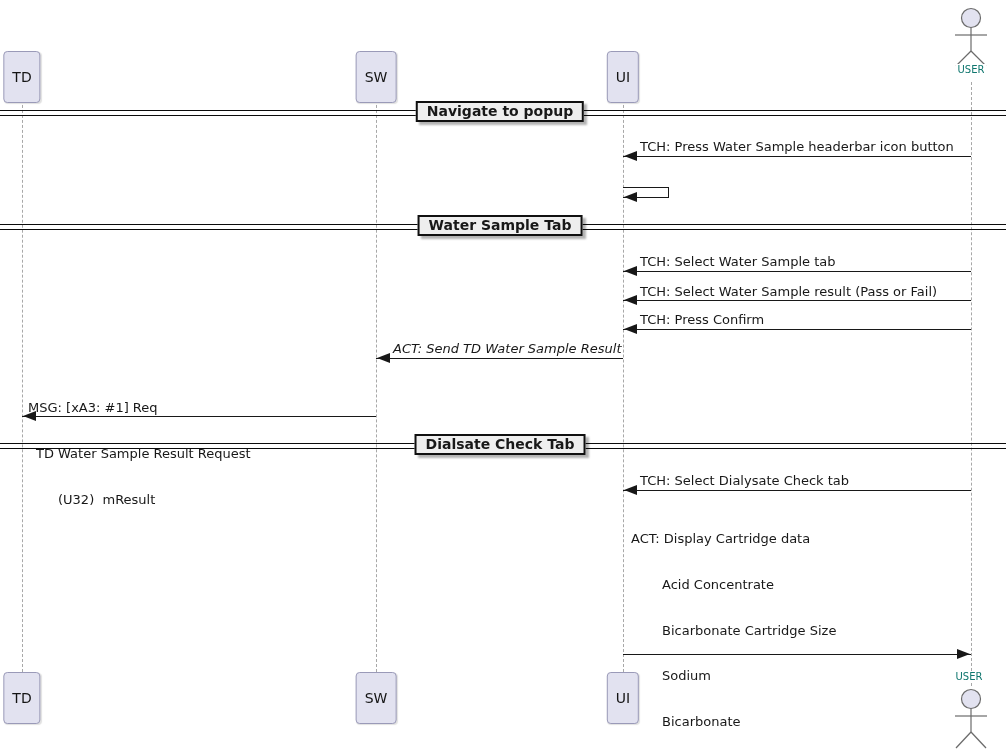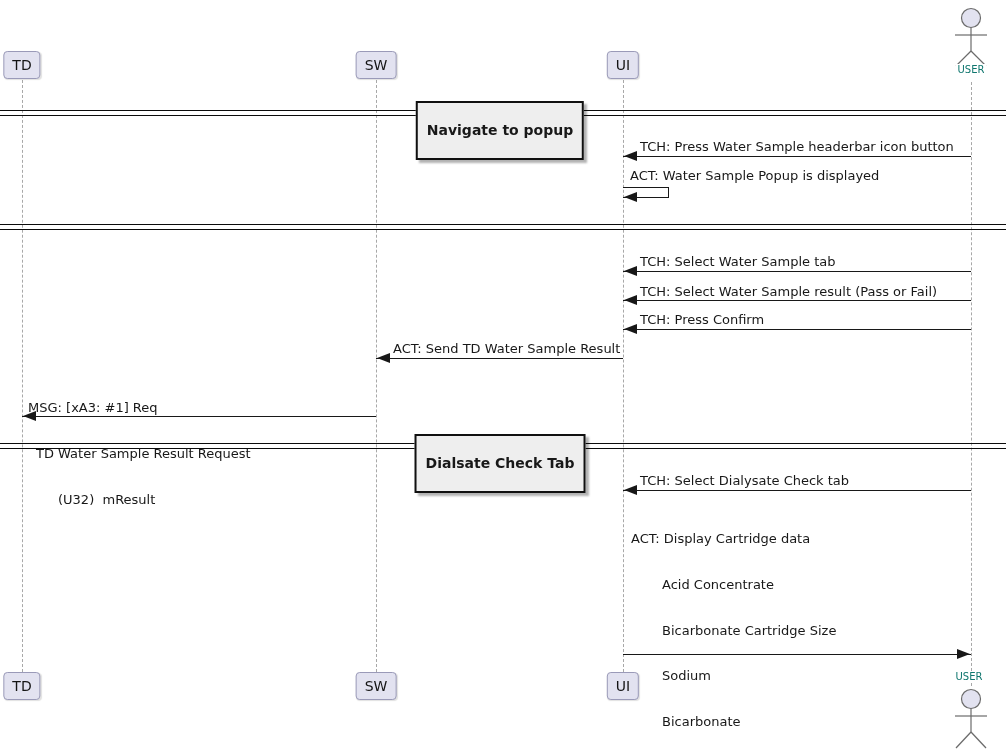--- a/index.html
+++ b/index.html
@@ -5,35 +5,35 @@
   html,body{margin:0;padding:0;background:#fff;}
   #diagram{
     position:relative;width:1006px;height:752px;background:#ffffff;
     font-family:"DejaVu Sans","Liberation Sans",sans-serif;color:#181818;
     overflow:hidden;
   }
   .lifeline{position:absolute;width:0;border-left:1px dashed #A8A8A8;}
   .pbox{
     position:absolute;transform:translateX(-50%);
     background:#E2E2F0;border:1px solid #9A9AB8;border-radius:4px;
-    padding:4px 8px;font-size:14px;line-height:18px;color:#141414;
+    padding:16px 8px;font-size:14px;line-height:18px;color:#141414;
     box-shadow:1px 1px 1px rgba(0,0,0,0.12);white-space:pre;
   }
   .actor-label{
     position:absolute;transform:translateX(-50%);
     font-size:10px;color:#0f766e;white-space:pre;background:#fff;padding:0 2px;
   }
   .divider-lines{
     position:absolute;left:0;width:1006px;height:4px;
     border-top:1px solid #0c0c0c;border-bottom:1px solid #0c0c0c;
   }
   .divider-label{
     position:absolute;left:500px;transform:translateX(-50%);
     background:#EEEEEE;border:2px solid #101010;
-    font-size:14px;font-weight:bold;line-height:17px;padding:19px 9px;
+    font-size:14px;font-weight:bold;line-height:17px;padding:0 9px;
     box-shadow:3px 3px 2px rgba(0,0,0,0.3);white-space:pre;z-index:3;
   }
   .seq-text{
     position:absolute;font-size:13px;line-height:15.2px;white-space:pre;z-index:2;
   }
   .seq-text .indent{margin-left:31px;}
   .seq-text .indent-s{margin-left:8px;}
   .seq-text .indent-m{margin-left:30px;}
   .arrow-line{position:absolute;height:0;border-top:1px solid #181818;z-index:1;}
   .self-line{
@@ -67,39 +67,39 @@
   </svg>
   <div class="actor-label" style="left:971px;top:64px;">USER</div>
 
   <div class="divider-lines" style="top:110px;"></div>
   <div class="divider-label" style="top:101px;">Navigate to popup</div>
 
   <div class="seq-text" style="left:640px;top:139px;">TCH: Press Water Sample headerbar icon button</div>
   <div class="arrow-line" style="left:623px;top:156px;width:348px;"></div>
   <div class="ah ah-left" style="left:624px;top:151px;"></div>
 
-  <div class="seq-text" style="left:630px;top:168px;">ACT: Water Sample Popup is displayed</div>
   <div class="self-line" style="left:623px;top:187px;width:45px;height:9px;"></div>
   <div class="ah ah-left" style="left:624px;top:192px;"></div>
 
   <div class="divider-lines" style="top:224px;"></div>
+  <div class="divider-label" style="top:215px;">Water Sample Tab</div>
 
   <div class="seq-text" style="left:640px;top:254px;">TCH: Select Water Sample tab</div>
   <div class="arrow-line" style="left:623px;top:271px;width:348px;"></div>
   <div class="ah ah-left" style="left:624px;top:266px;"></div>
 
   <div class="seq-text" style="left:640px;top:284px;">TCH: Select Water Sample result (Pass or Fail)</div>
   <div class="arrow-line" style="left:623px;top:300px;width:348px;"></div>
   <div class="ah ah-left" style="left:624px;top:295px;"></div>
 
   <div class="seq-text" style="left:640px;top:312px;">TCH: Press Confirm</div>
   <div class="arrow-line" style="left:623px;top:329px;width:348px;"></div>
   <div class="ah ah-left" style="left:624px;top:324px;"></div>
 
-  <div class="seq-text" style="left:393px;top:341px;">ACT: Send TD Water Sample Result</div>
+  <div class="seq-text" style="left:393px;top:341px;font-style:italic;">ACT: Send TD Water Sample Result</div>
   <div class="arrow-line" style="left:376px;top:358px;width:247px;"></div>
   <div class="ah ah-left" style="left:377px;top:353px;"></div>
 
   <div class="seq-text" style="left:28px;top:370px;">
     <div>MSG: [xA3: #1] Req</div>
     <div class="indent-s">TD Water Sample Result Request</div>
     <div class="indent-m">(U32)  mResult</div>
   </div>
   <div class="arrow-line" style="left:22px;top:416px;width:354px;"></div>
   <div class="ah ah-left" style="left:23px;top:411px;"></div>

